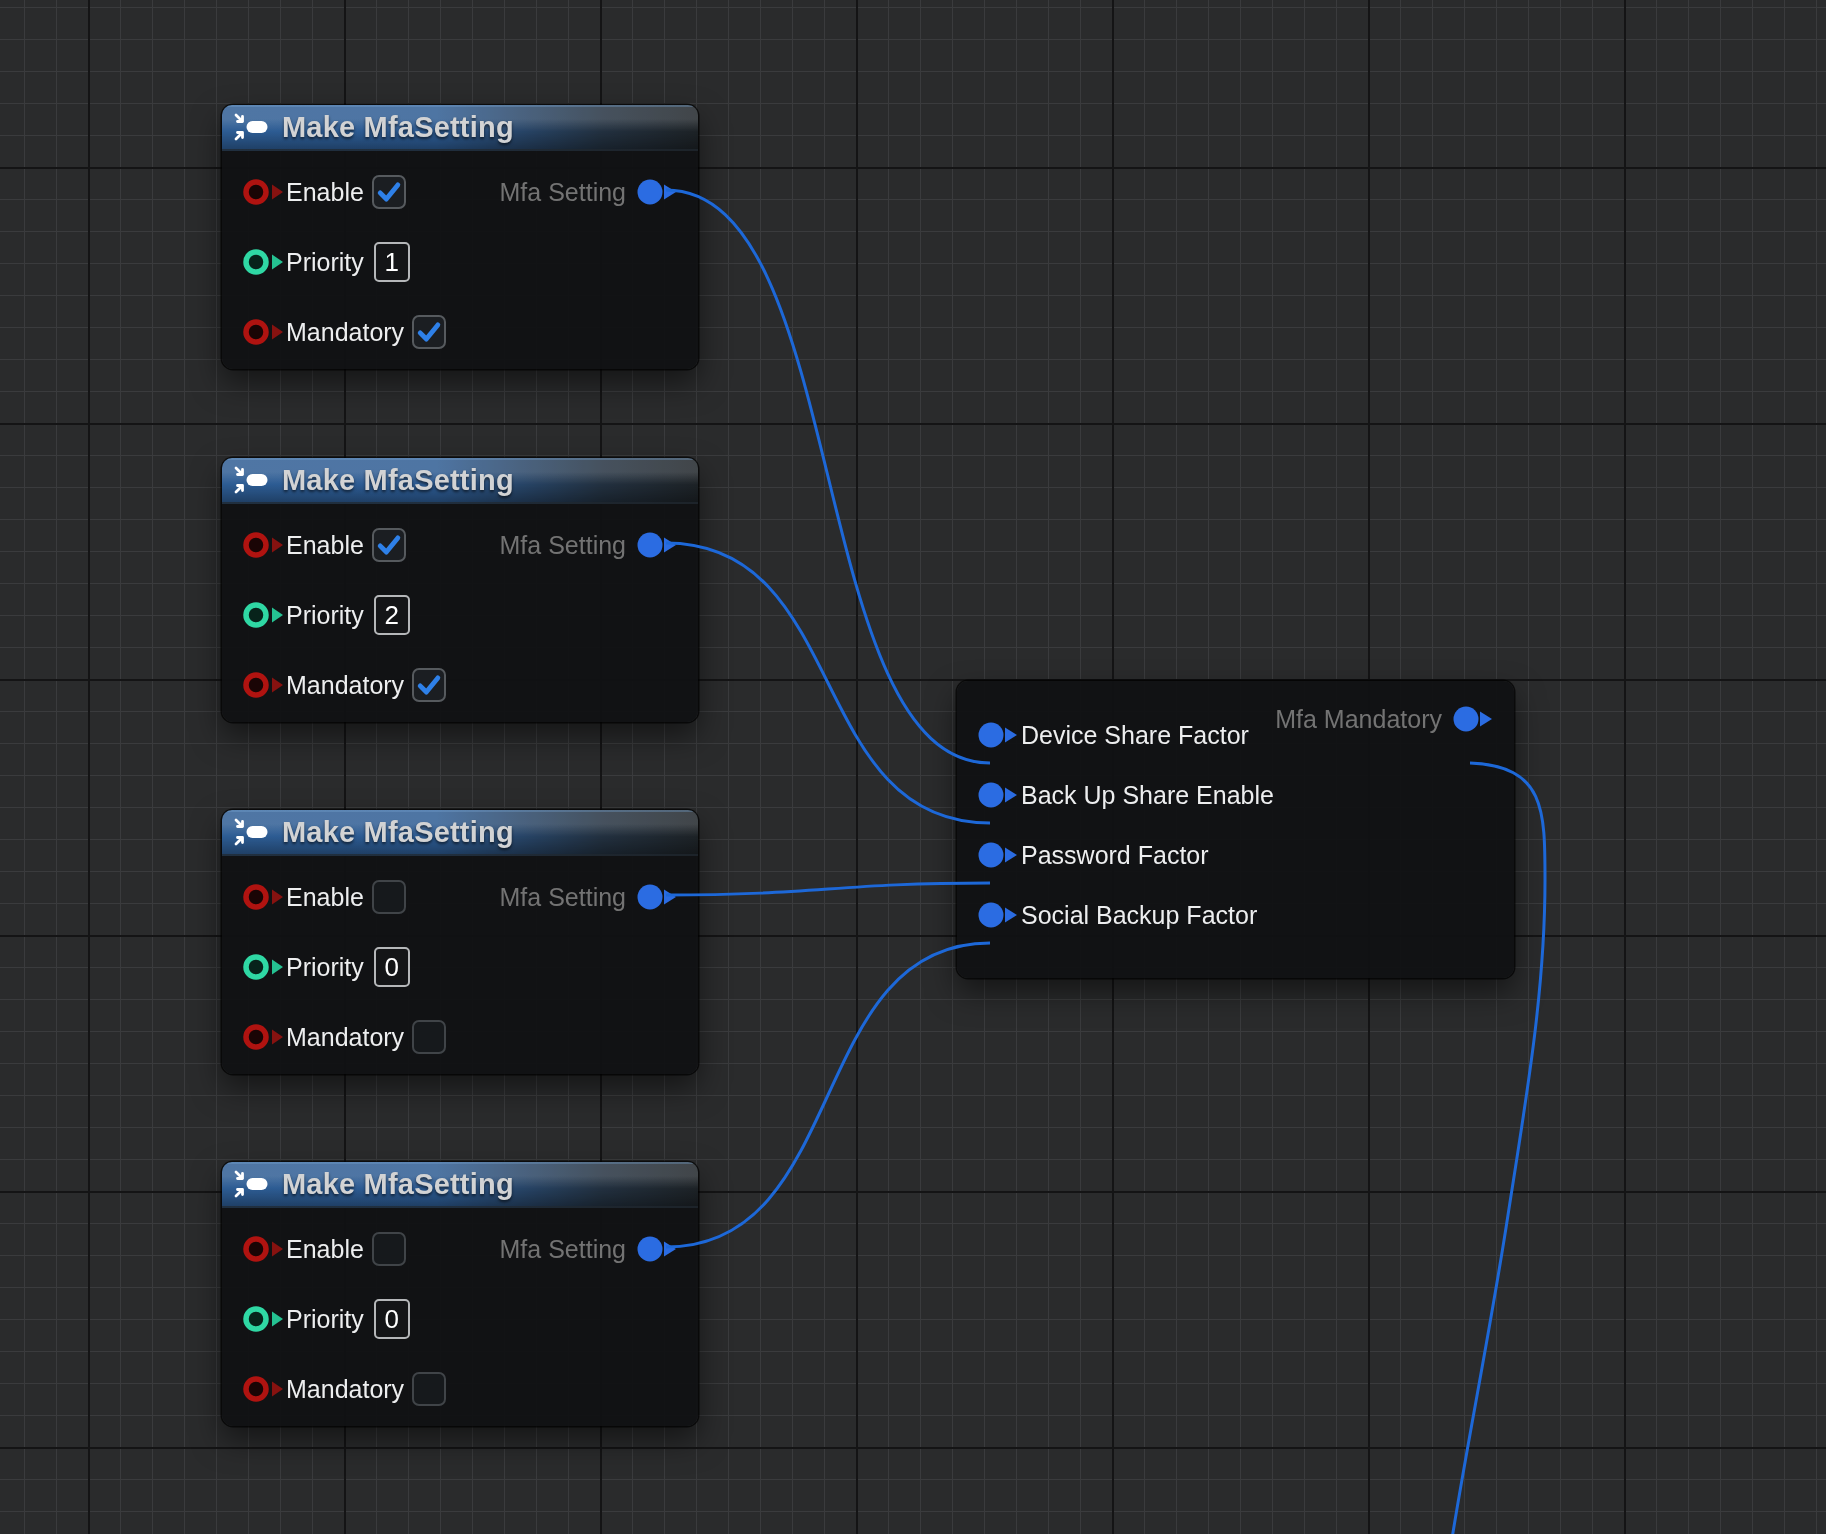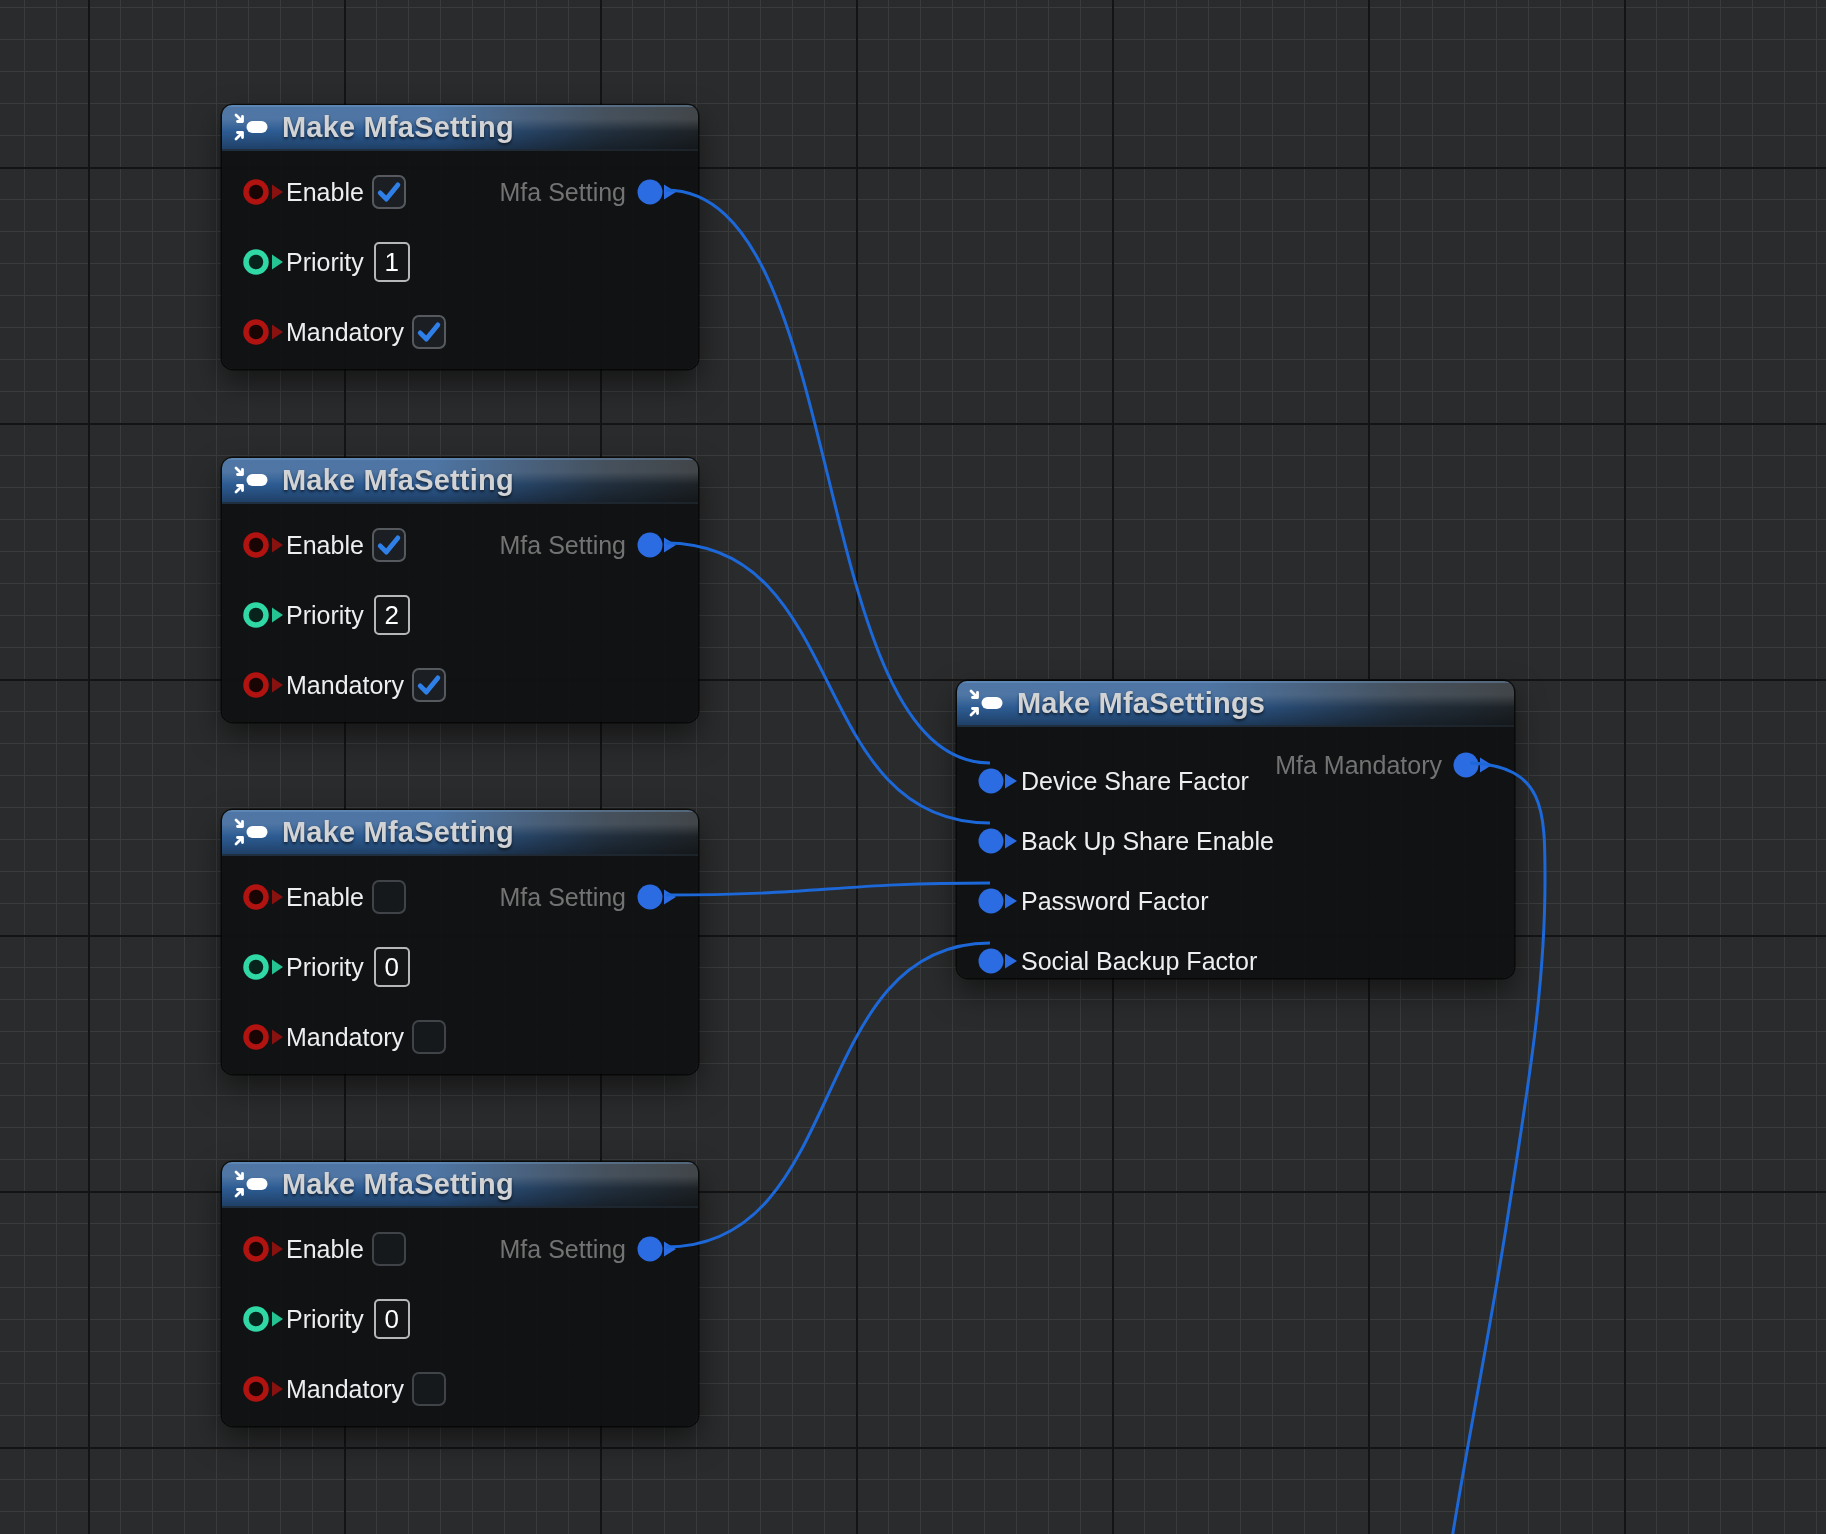--- a/index.html
+++ b/index.html
@@ -289,30 +289,20 @@
             <svg width="44" height="30" viewBox="0 0 44 30">
               <circle cx="14" cy="15" r="12.5" fill="#2b6ce2"></circle>
               <path d="M28 7.5 L40 15 L28 22.5 Z" fill="#2b6ce2"></path>
             </svg>
           </span>
       </div>
     </div>
   </div>
 
   <div class="bp-node n-big" style="left:957px;top:681px;width:557px;height:297px;">
-    <div class="hdr">
-      <span class="hicon">
-        <svg width="36" height="28" viewBox="0 0 36 28">
-            <path d="M2 2 L8.5 8.5 M8.5 8.5 L8.5 3.5 M8.5 8.5 L3.5 8.5" stroke="#fff" stroke-width="2.8" fill="none" stroke-linecap="round"></path>
-            <path d="M2 26 L8.5 19.5 M8.5 19.5 L8.5 24.5 M8.5 19.5 L3.5 19.5" stroke="#fff" stroke-width="2.8" fill="none" stroke-linecap="round"></path>
-            <rect x="12.5" y="8" width="21" height="12" rx="6" fill="#fff"></rect>
-          </svg>
-      </span>
-      <span class="htitle">Make MfaSettings</span>
-    </div>
     <div class="body">
       <div class="row">
         <span class="pin">
             <svg width="44" height="30" viewBox="0 0 44 30">
               <circle cx="14" cy="15" r="12.5" fill="#2b6ce2"></circle>
               <path d="M28 7.5 L40 15 L28 22.5 Z" fill="#2b6ce2"></path>
             </svg>
           </span>
         <span class="lbl">Device Share Factor</span>
       </div>

